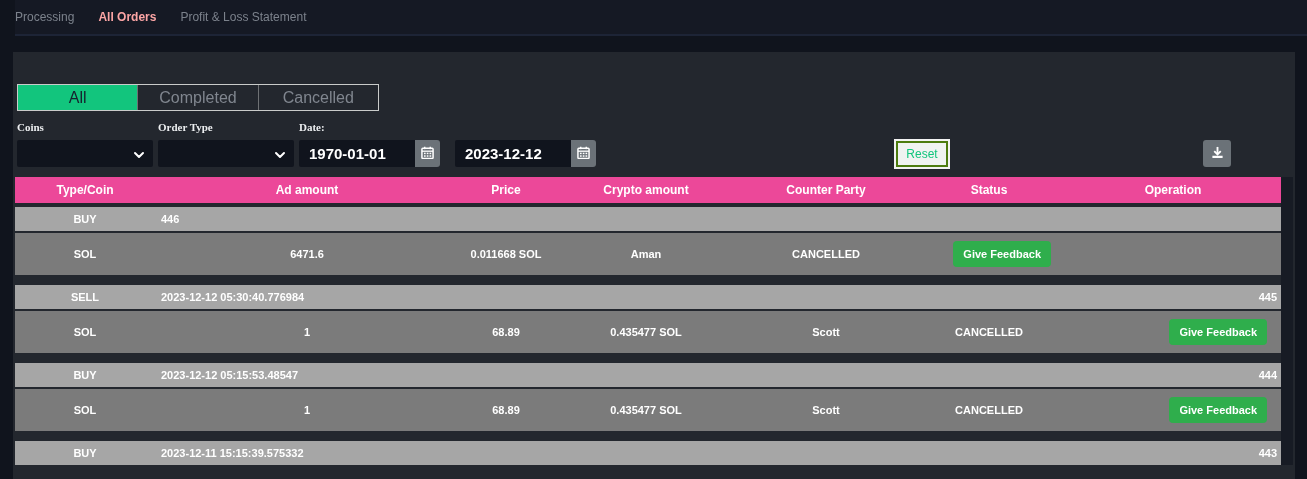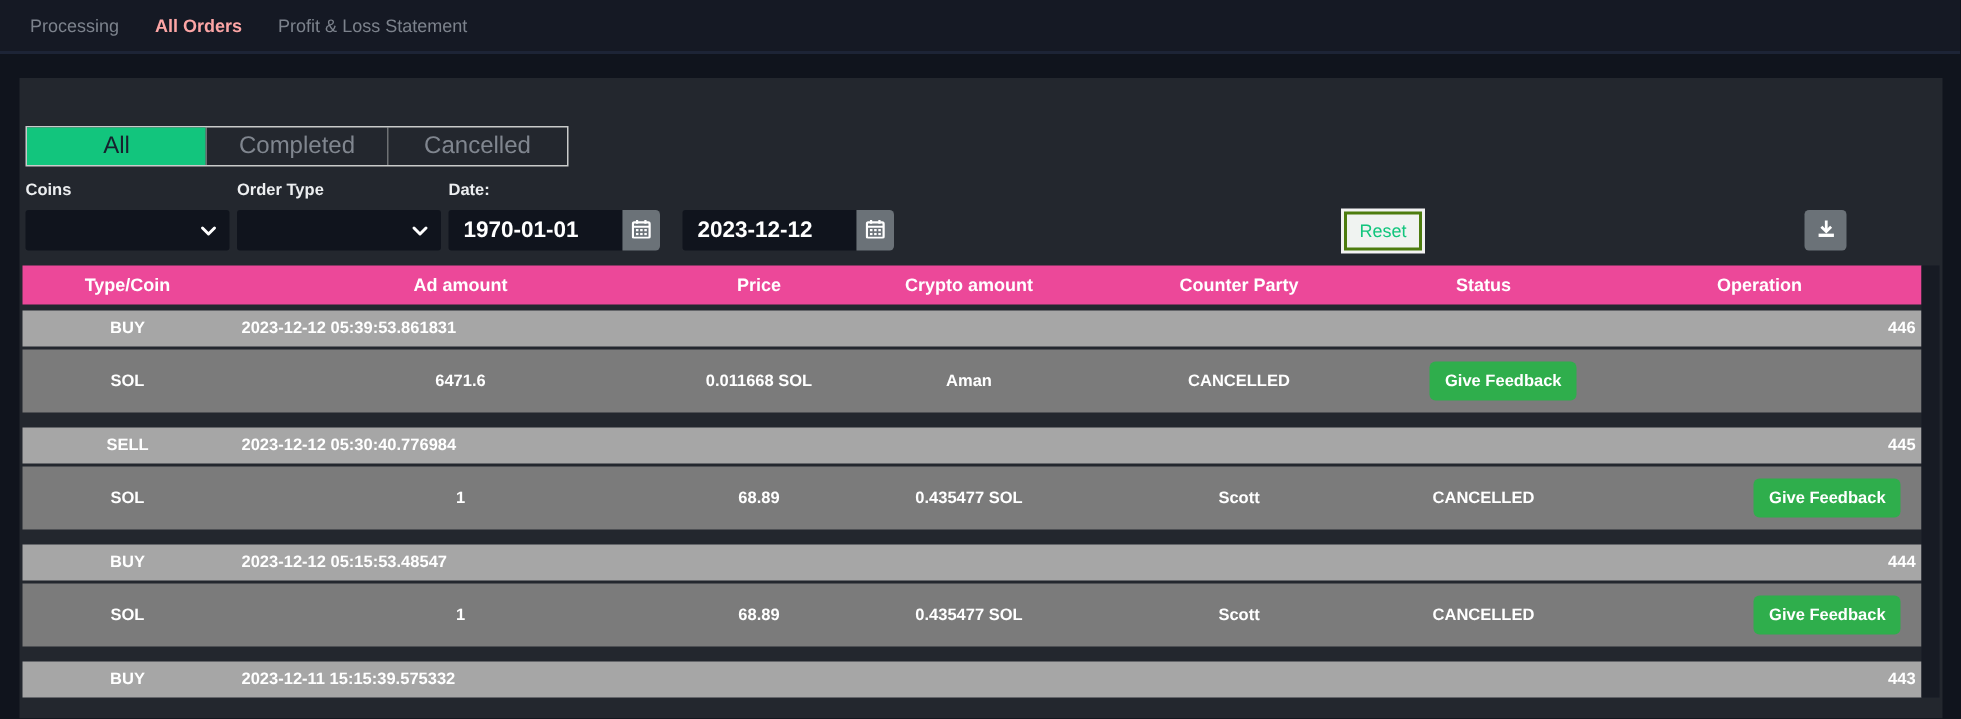--- a/index.html
+++ b/index.html
@@ -2,41 +2,41 @@
 <html style="--accent-green: #12c57d; --button-green: #2fae4c; --group-gray: #a6a6a6; --row-gray: #7b7b7b; --bg-outer: #10141d; --bg-panel: #23272e;"><head>
 <meta charset="utf-8">
 <style>
   * { box-sizing: border-box; margin: 0; padding: 0; }
   html,body { background:#0c1018; }
   body { font-family:"Liberation Sans","DejaVu Sans",sans-serif; }
   .screen { position:relative; width:1307px; height:479px; overflow:hidden;
             background:var(--bg-outer,#10141d); }
 
   
-  .topbar { position:absolute; top:0; left:0; right:0; height:36px;
+  .topbar { position:absolute; top:0; left:15px; right:0; height:36px;
             background:#151924; border-bottom:2px solid #1d2436;
-            display:flex; align-items:center; padding-left:20px; gap:24px; }
+            display:flex; align-items:center; gap:24px; }
   .nav-tab { font-size:12px; color:#7c828c; cursor:pointer; white-space:nowrap; }
   .nav-tab.active { color:#fca5a5; font-weight:bold; }
 
   
   .panel { position:absolute; left:13px; right:12px; top:52px; height:600px;
            background:var(--bg-panel,#23272e); padding:32px 2px 0 2px; }
 
   
   .seg-tabs { display:flex; width:362px; height:27px; margin-left:2px;
               border:1px solid #c9cbca; }
   .seg { flex:1; display:flex; align-items:center; justify-content:center;
          font-size:16px; color:#80868f; cursor:pointer; }
   .seg + .seg { border-left:1px solid rgba(201,203,202,.45); }
   .seg.active { background:var(--accent-green,#12c57d); color:#17212e; }
 
   
   .filter-labels { display:flex; margin:10px 0 0 2px; }
-  .filter-labels .flabel { font-size:11px; font-weight:bold; color:#eceef0; }
+  .filter-labels .flabel { font-size:11px; font-weight:bold; color:#eceef0;font-family:Liberation Serif, serif; }
   .flabel.w1 { width:141px; } .flabel.w2 { width:141px; }
   .filter-row { display:flex; align-items:center; margin:7px 0 0 2px; height:27px; }
   .select { position:relative; width:136px; height:27px; background:#10141d;
             border-radius:2px; margin-right:5px; cursor:pointer; }
   .select .chev { position:absolute; right:8px; top:7px; }
   .dategroup { display:flex; height:27px; margin-right:15px; }
   .dateinput { width:116px; height:27px; background:#10141d; border:none;
                color:#fff; font-size:15px; font-weight:bold; padding:0 0 0 10px;
                border-radius:2px 0 0 2px; outline:none;
                font-family:"Liberation Sans","DejaVu Sans",sans-serif; }
@@ -168,21 +168,20 @@
           <div class="cell">Ad amount</div>
           <div class="cell">Price</div>
           <div class="cell">Crypto amount</div>
           <div class="cell">Counter Party</div>
           <div class="cell">Status</div>
           <div class="cell">Operation</div>
         </div>
         <div>
             <div class="grow rowgrid">
               <div class="cell">BUY</div>
-              <div class="cell">2023-12-12 05:39:53.861831</div>
               <div class="cell">446</div>
             </div>
             <div class="drow rowgrid">
               <div class="cell">SOL</div>
               <div class="cell">6471.6</div>
               <div class="cell">0.011668 SOL</div>
               <div class="cell">Aman</div>
               <div class="cell">CANCELLED</div>
               <div class="cell">
                 <button class="btn-feedback">Give Feedback</button>

